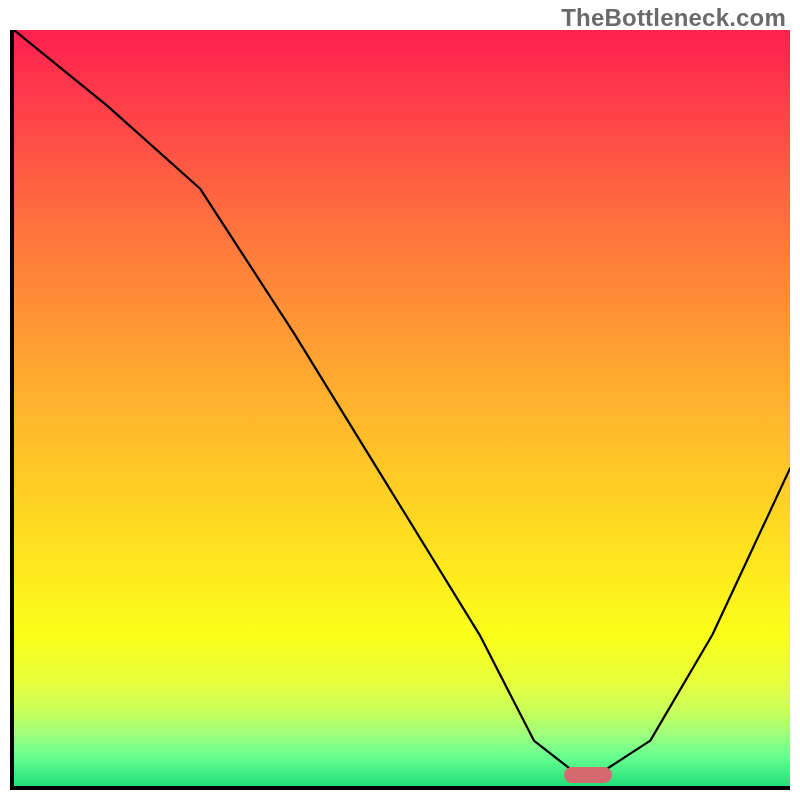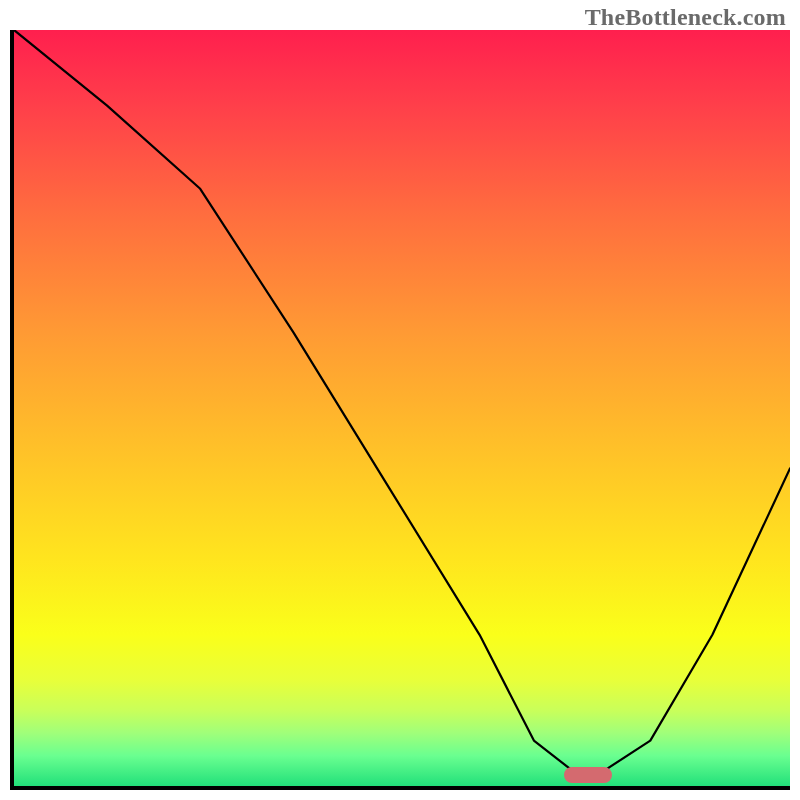--- a/index.html
+++ b/index.html
@@ -8,21 +8,20 @@
     width: 800px;
     height: 800px;
     background: #ffffff;
     font-family: Arial, Helvetica, sans-serif;
     overflow: hidden;
   }
   .frame {
     position: relative;
     width: 800px;
     height: 800px;
-    font-family: Liberation Serif, serif;
   }
   .watermark {
     position: absolute;
     top: 4px;
     right: 14px;
     font-size: 24px;
     font-weight: 600;
     color: #6a6a6a;
     letter-spacing: 0.2px;
     z-index: 5;

